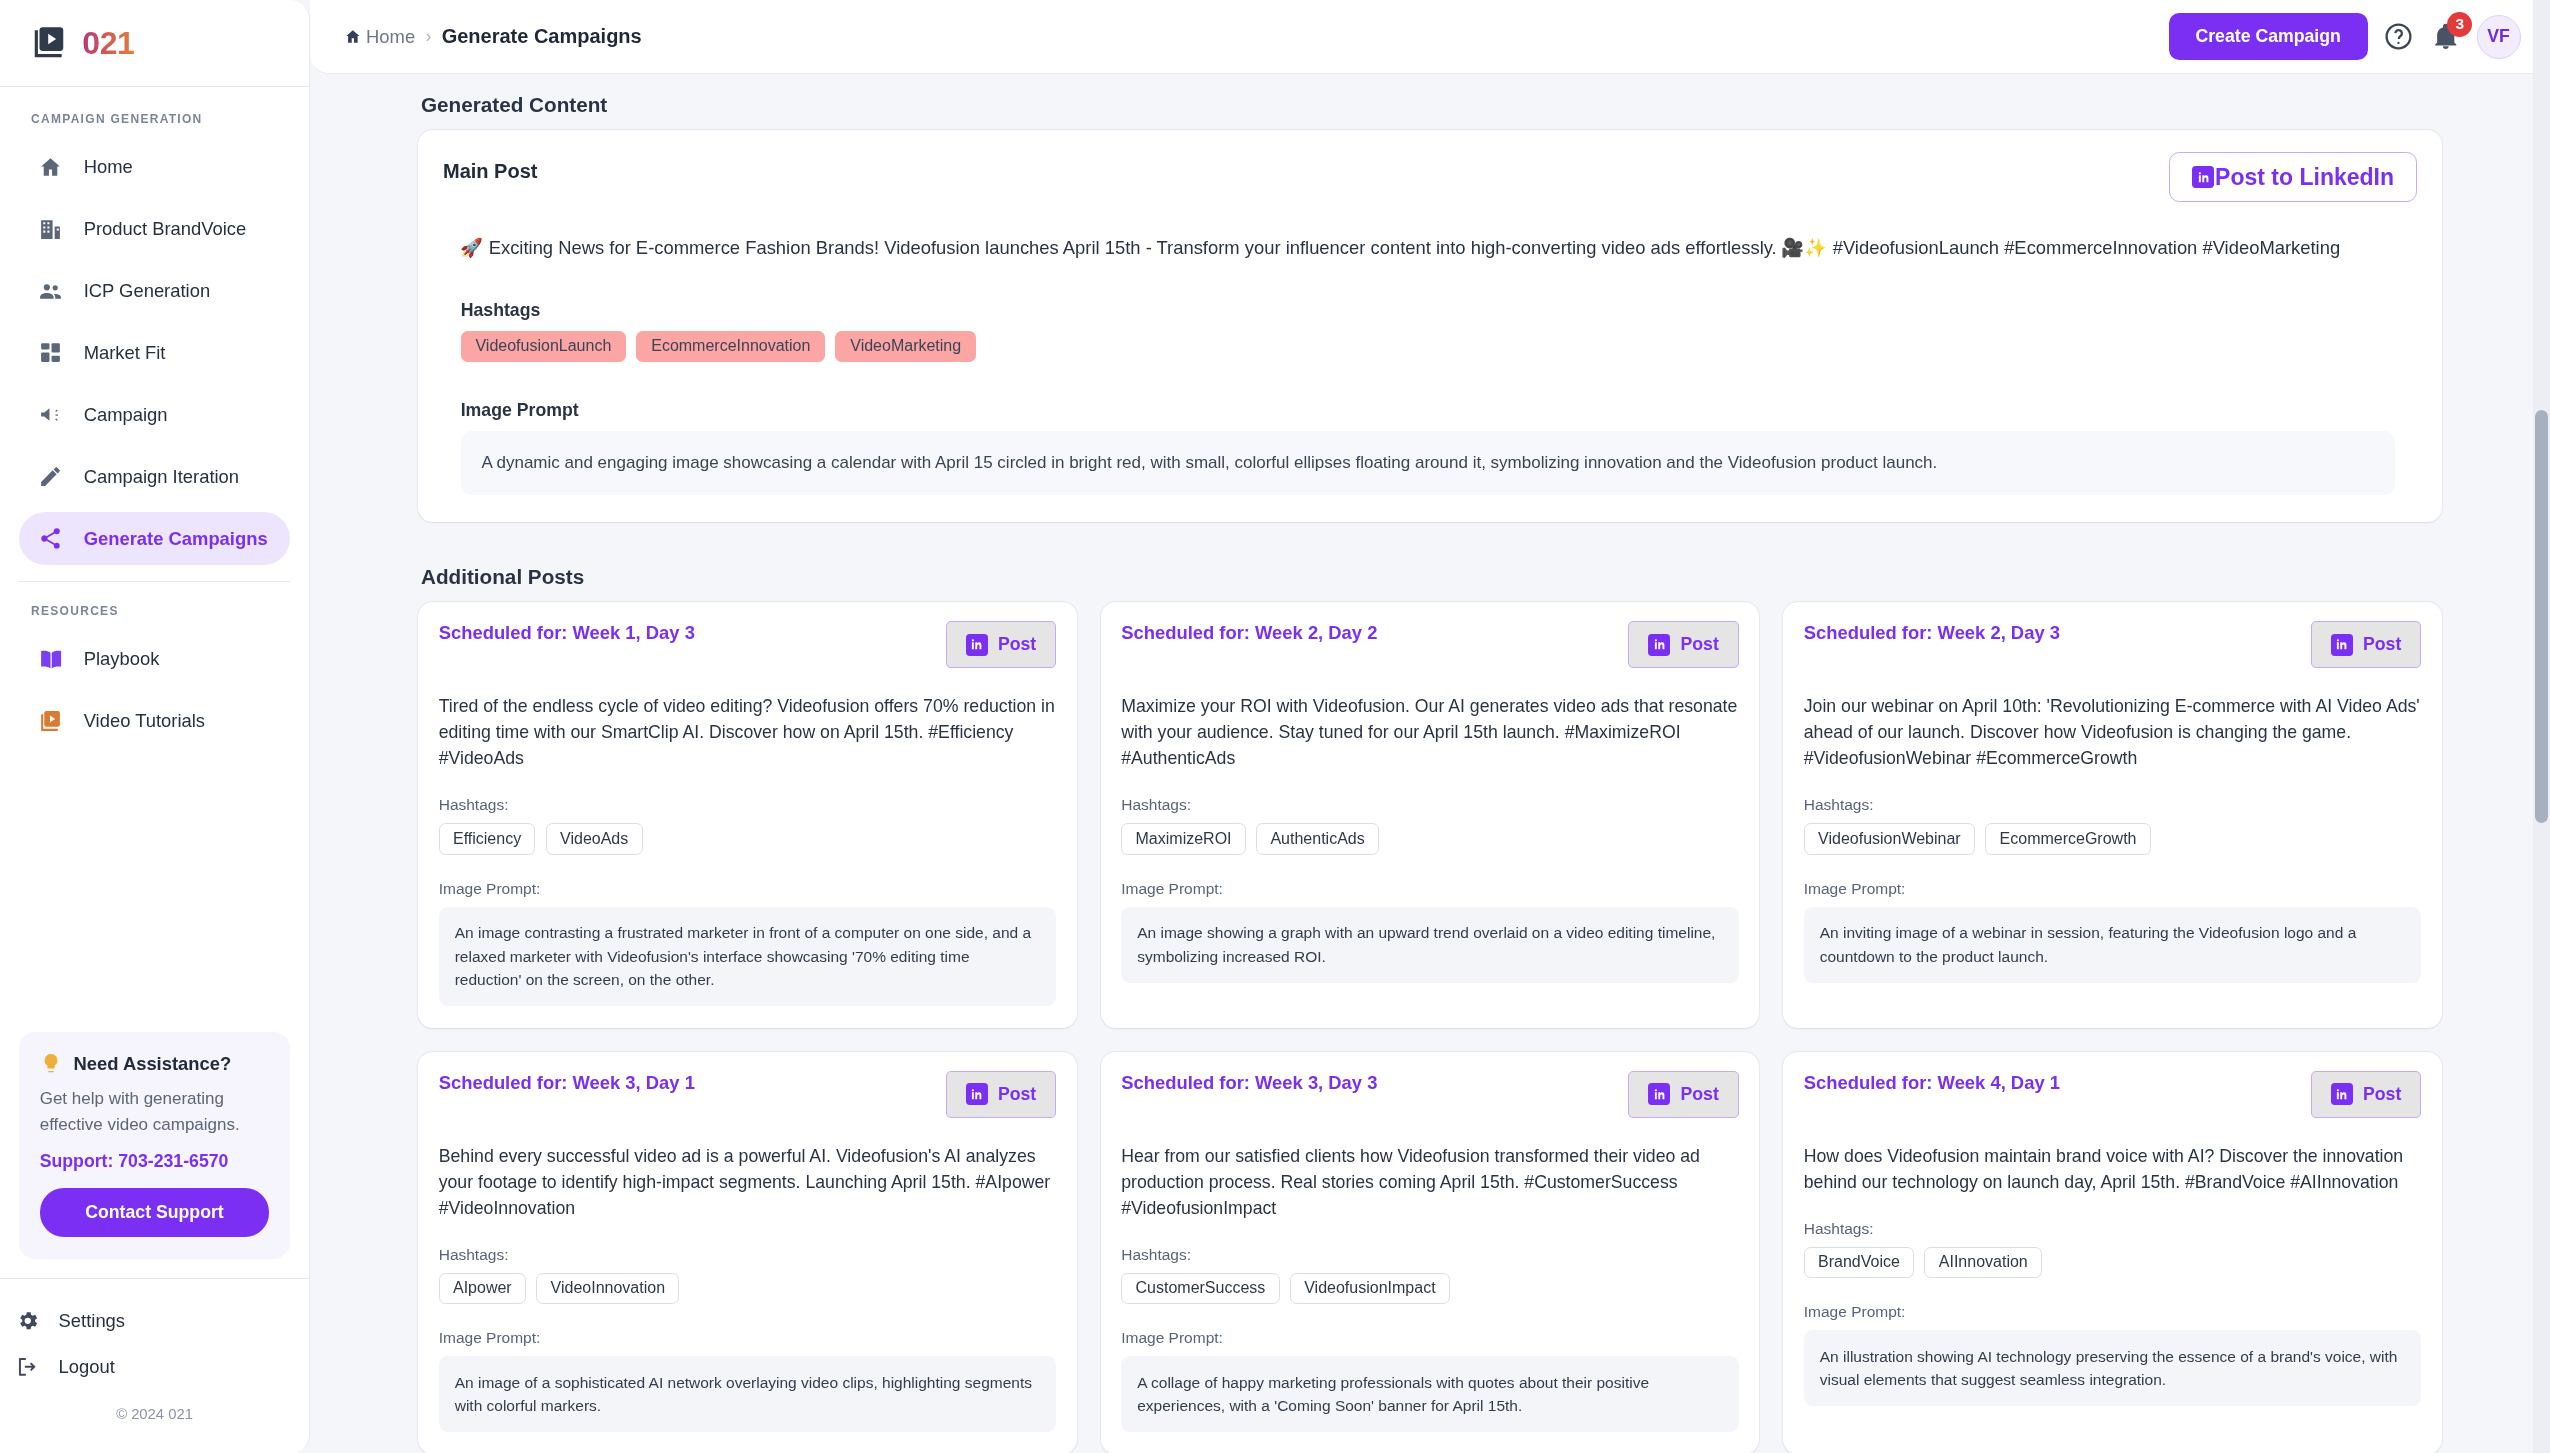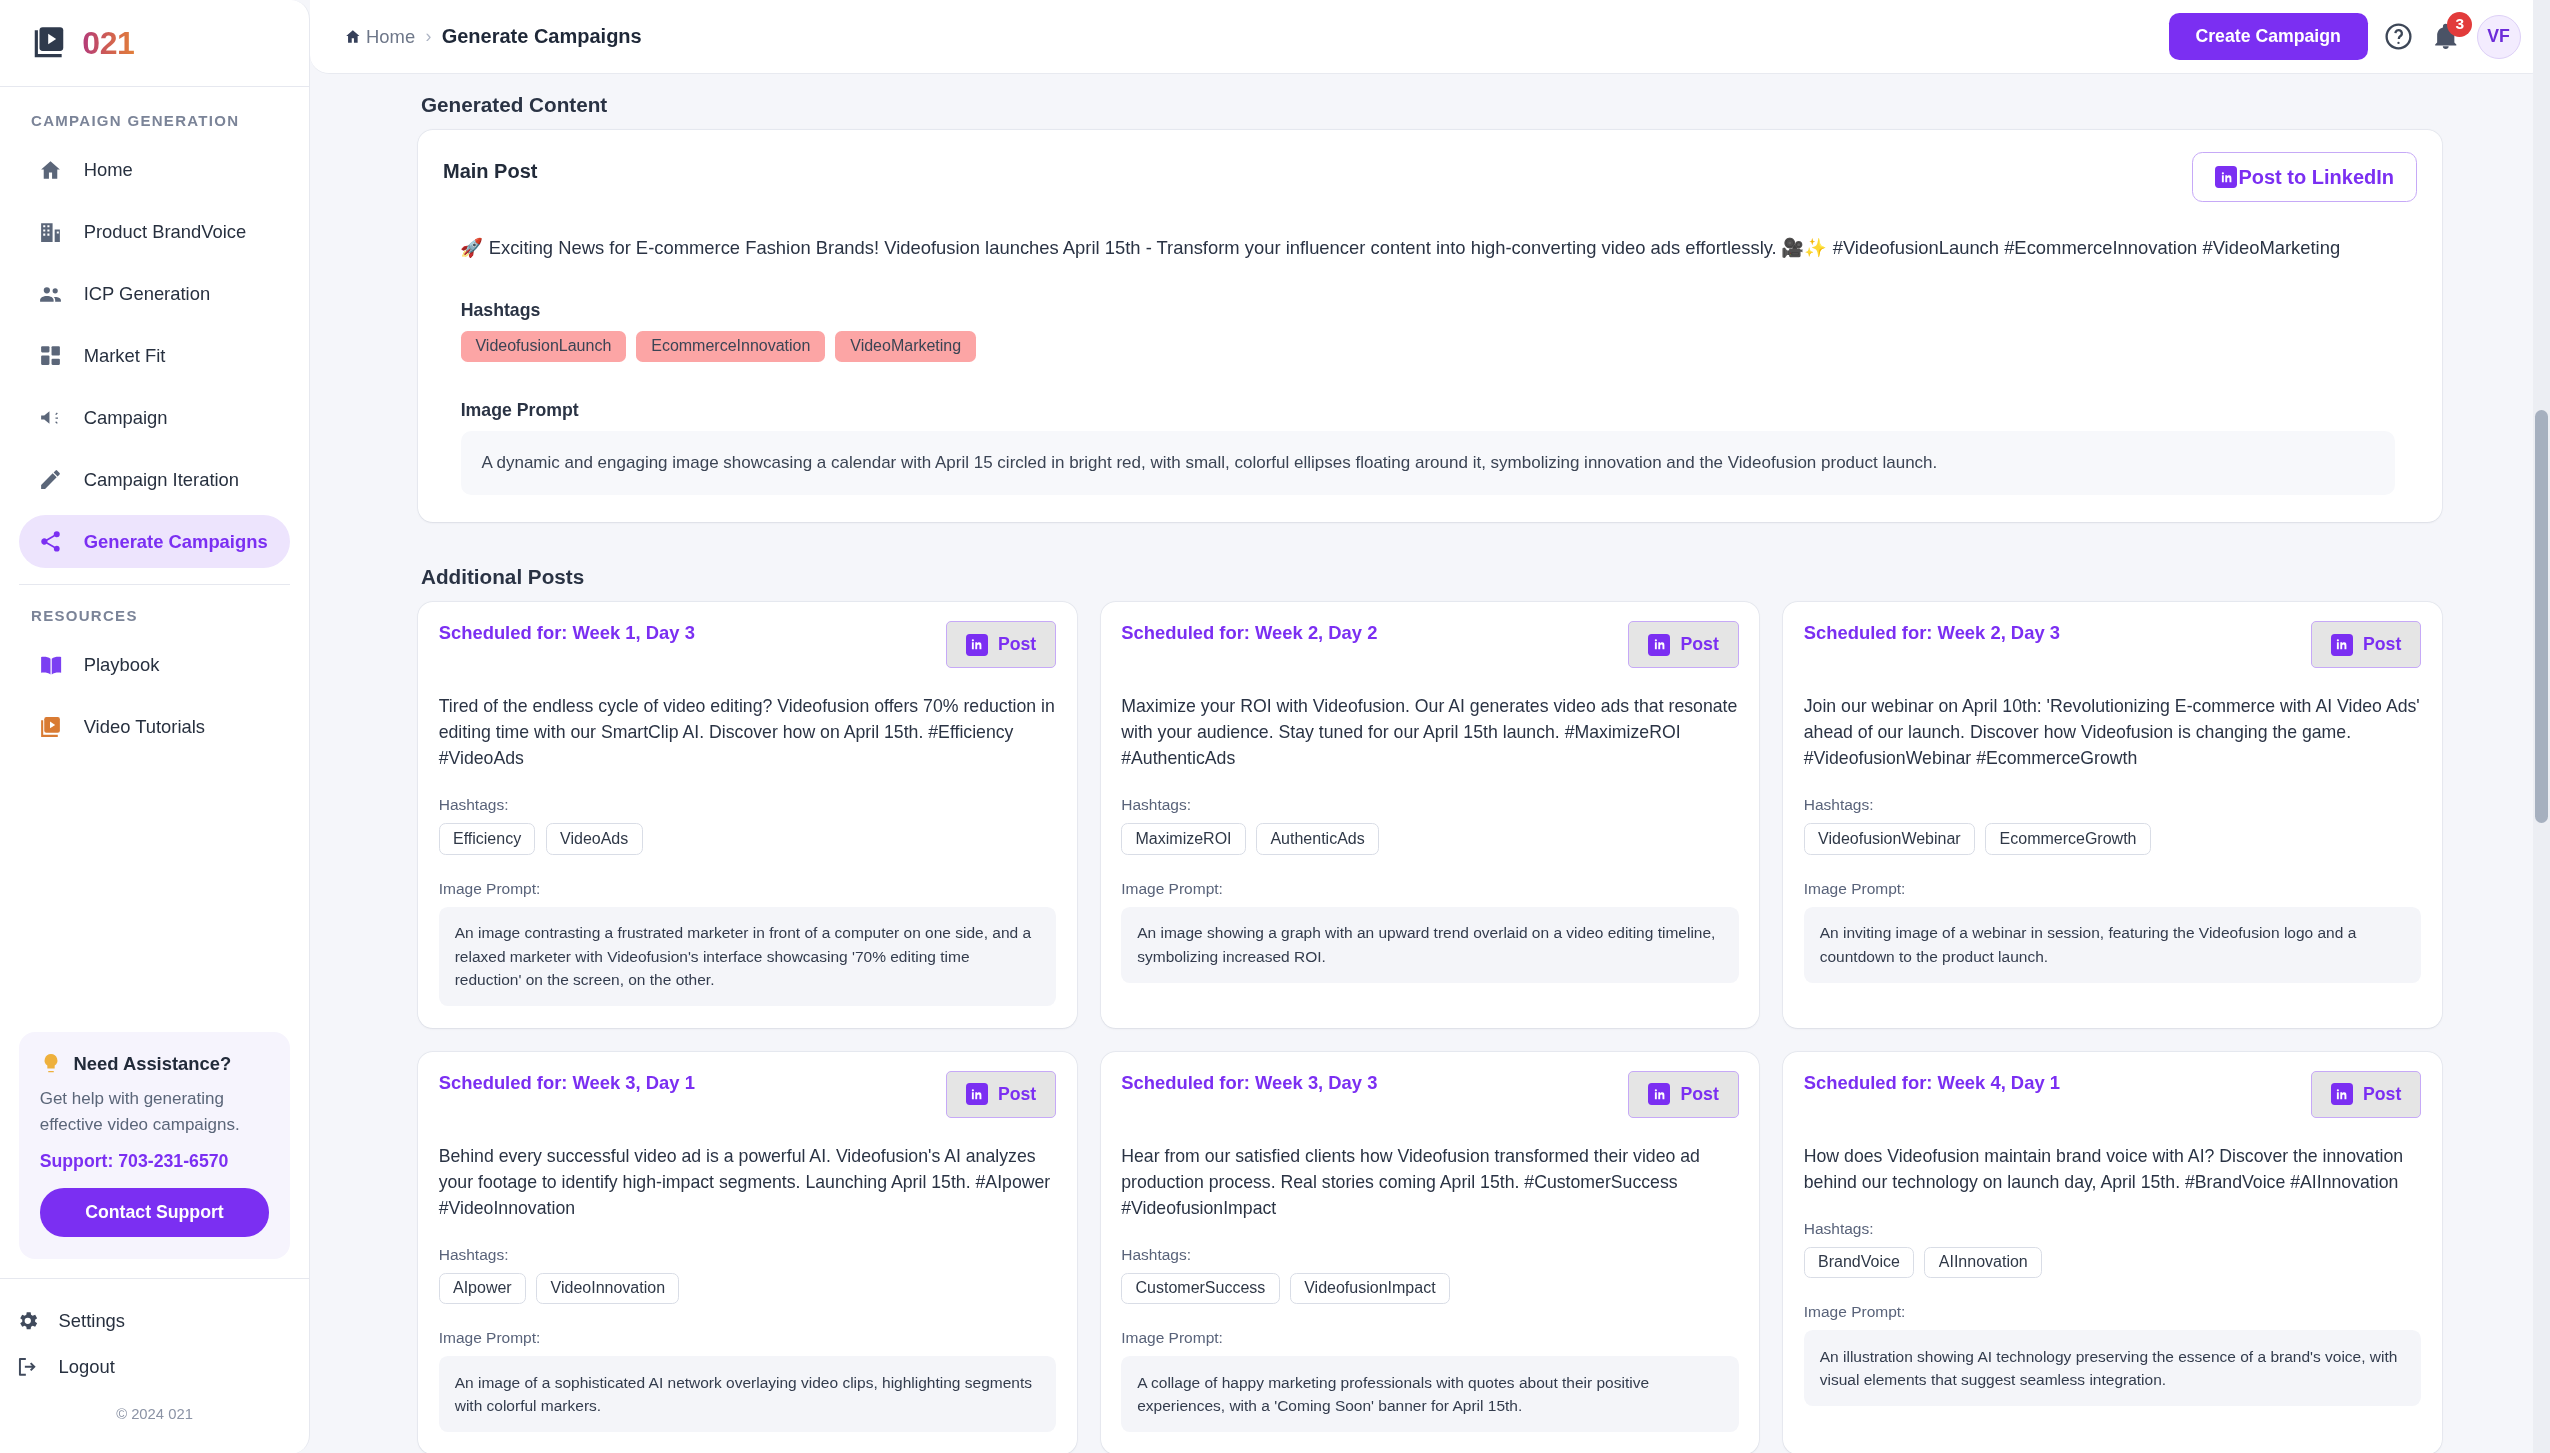--- a/index.html
+++ b/index.html
@@ -35,21 +35,21 @@
   }
   .brand-logo { width: 38px; height: 38px; display:block; }
   .brand-name {
     font-size: 32px; font-weight: 700; letter-spacing: -0.4px;
     background: linear-gradient(90deg,#b33a7a 0%, #d2624f 55%, #e2803a 100%);
     -webkit-background-clip: text; background-clip: text;
     -webkit-text-fill-color: transparent; color: #c05060;
   }
   .nav-scroll { flex: 1 1 auto; overflow: hidden; padding-top: 25px; }
   .sec-label {
-    font-size: 15px; font-weight: 700; letter-spacing: 1.3px;
+    font-size: 12px; font-weight: 700; letter-spacing: 1.3px;
     color: #7b8498; padding: 0 31px; margin-bottom: 14.8px;
     text-transform: uppercase;
   }
   .nav-item {
     display: flex; align-items: center; gap: 19px;
     height: 53px; margin: 0 19px 8.9px 19px;
     padding: 0 17.7px; border-radius: 26.6px;
     cursor: pointer;
   }
   .nav-item .ni-ico { width: 28px; height: 28px; display:flex; align-items:center; justify-content:center; flex:0 0 28px; }
@@ -142,21 +142,21 @@
     background: #fff; border-radius: 14.8px;
     box-shadow: 0 0.7px 2.2px rgba(24,32,50,.07), 0 0 0 0.7px rgba(228,231,239,.85);
   }
   .main-post { padding: 22px 25px 26.6px 25px; margin-bottom: 43px; }
   .mp-head { display:flex; align-items:flex-start; justify-content: space-between; }
   .mp-title { font-size: 20px; font-weight: 700; color: #222b3a; padding-top: 7.4px; }
   .btn-li {
     display:flex; align-items:center; gap: 1px;
     background:#fff; border: 1.5px solid #c6a9f7; border-radius: 10.3px;
     height: 50px; padding: 0 22px; cursor: pointer;
-    color:#7b2ff2; font-size: 20px; font-weight: 700; font-family: inherit;
+    color:#7b2ff2; font-size: 23px; font-weight: 700; font-family: inherit;
   }
   .li-ico { width: 22px; height: 22px; border-radius: 3.7px; background: #7b2ff2; display:flex; align-items:center; justify-content:center; flex:0 0 22px;}
   .li-ico svg { width: 14.8px; height: 14.8px; fill: #fff; }
   .mp-body {
     font-size: 18.4px; line-height: 1.48; color: #2a3344;
     margin: 32px 0 0 17.7px; padding-right: 29.5px;
   }
   .mp-sub { font-size: 17.7px; font-weight: 700; color: #2a3344; margin: 38px 0 10.3px 17.7px; }
   .tagrow { display:flex; flex-wrap:wrap; gap: 10.3px; margin-left: 17.7px; }
   .tag-pill {

